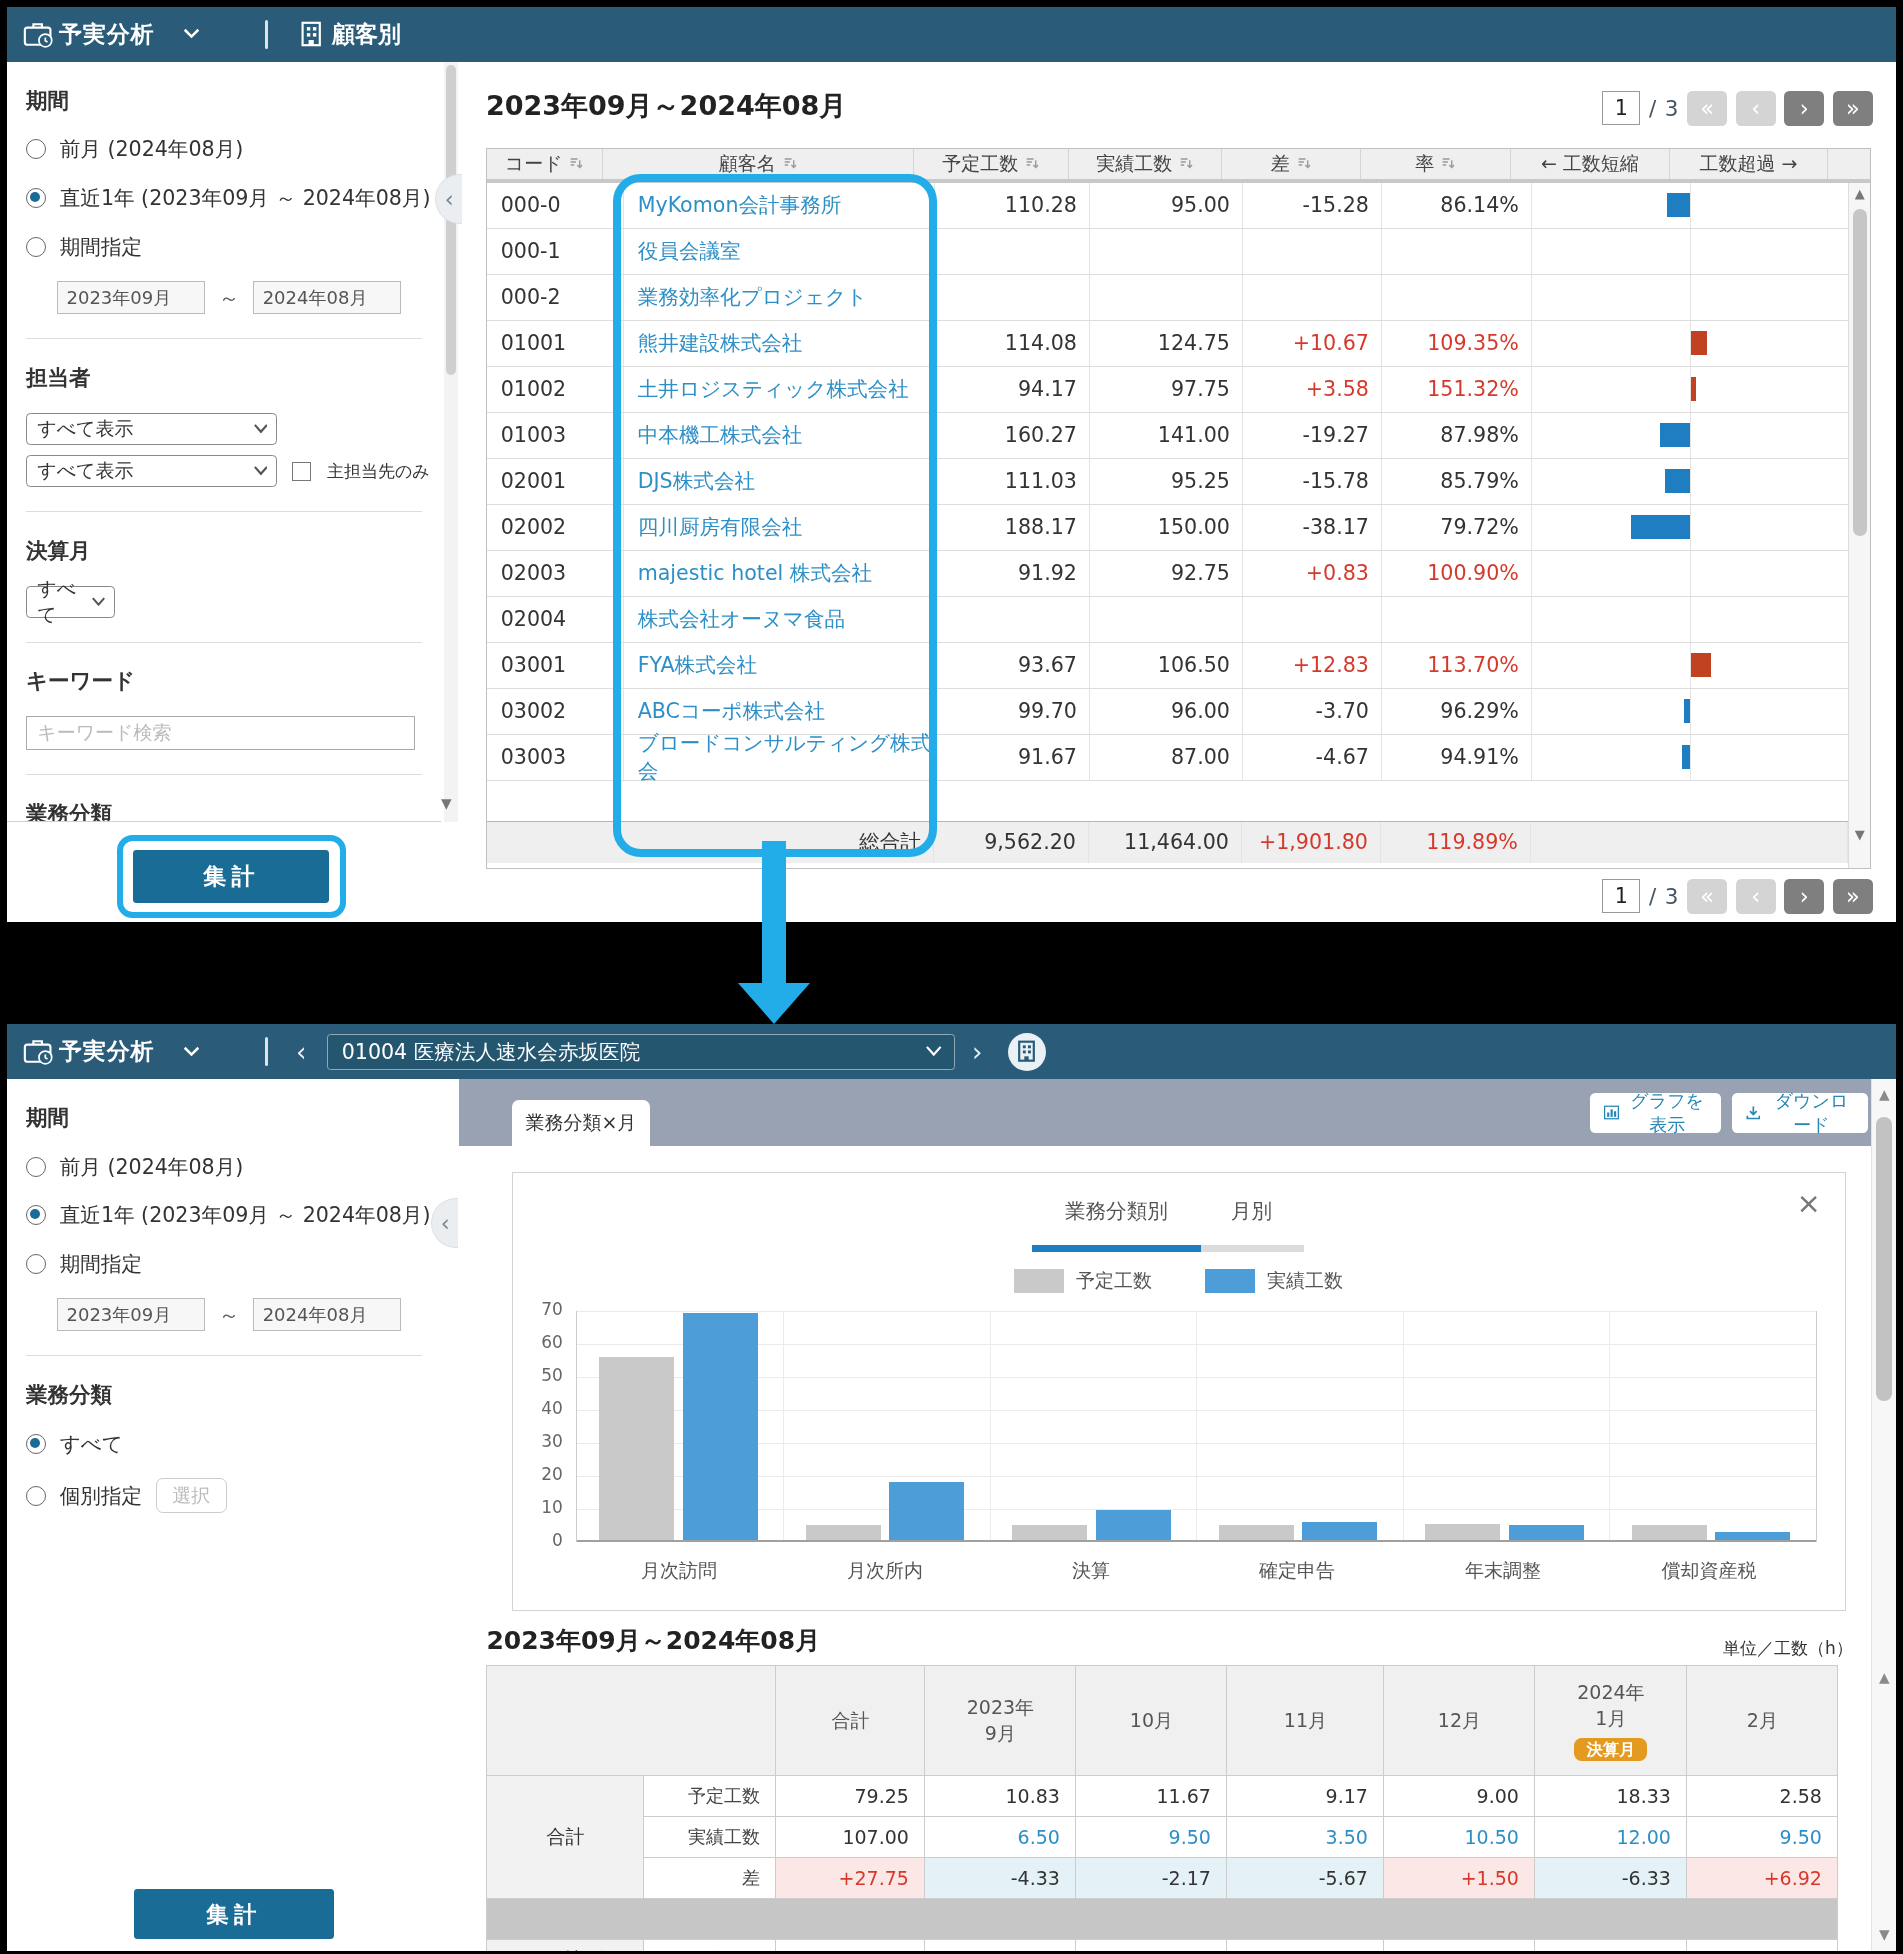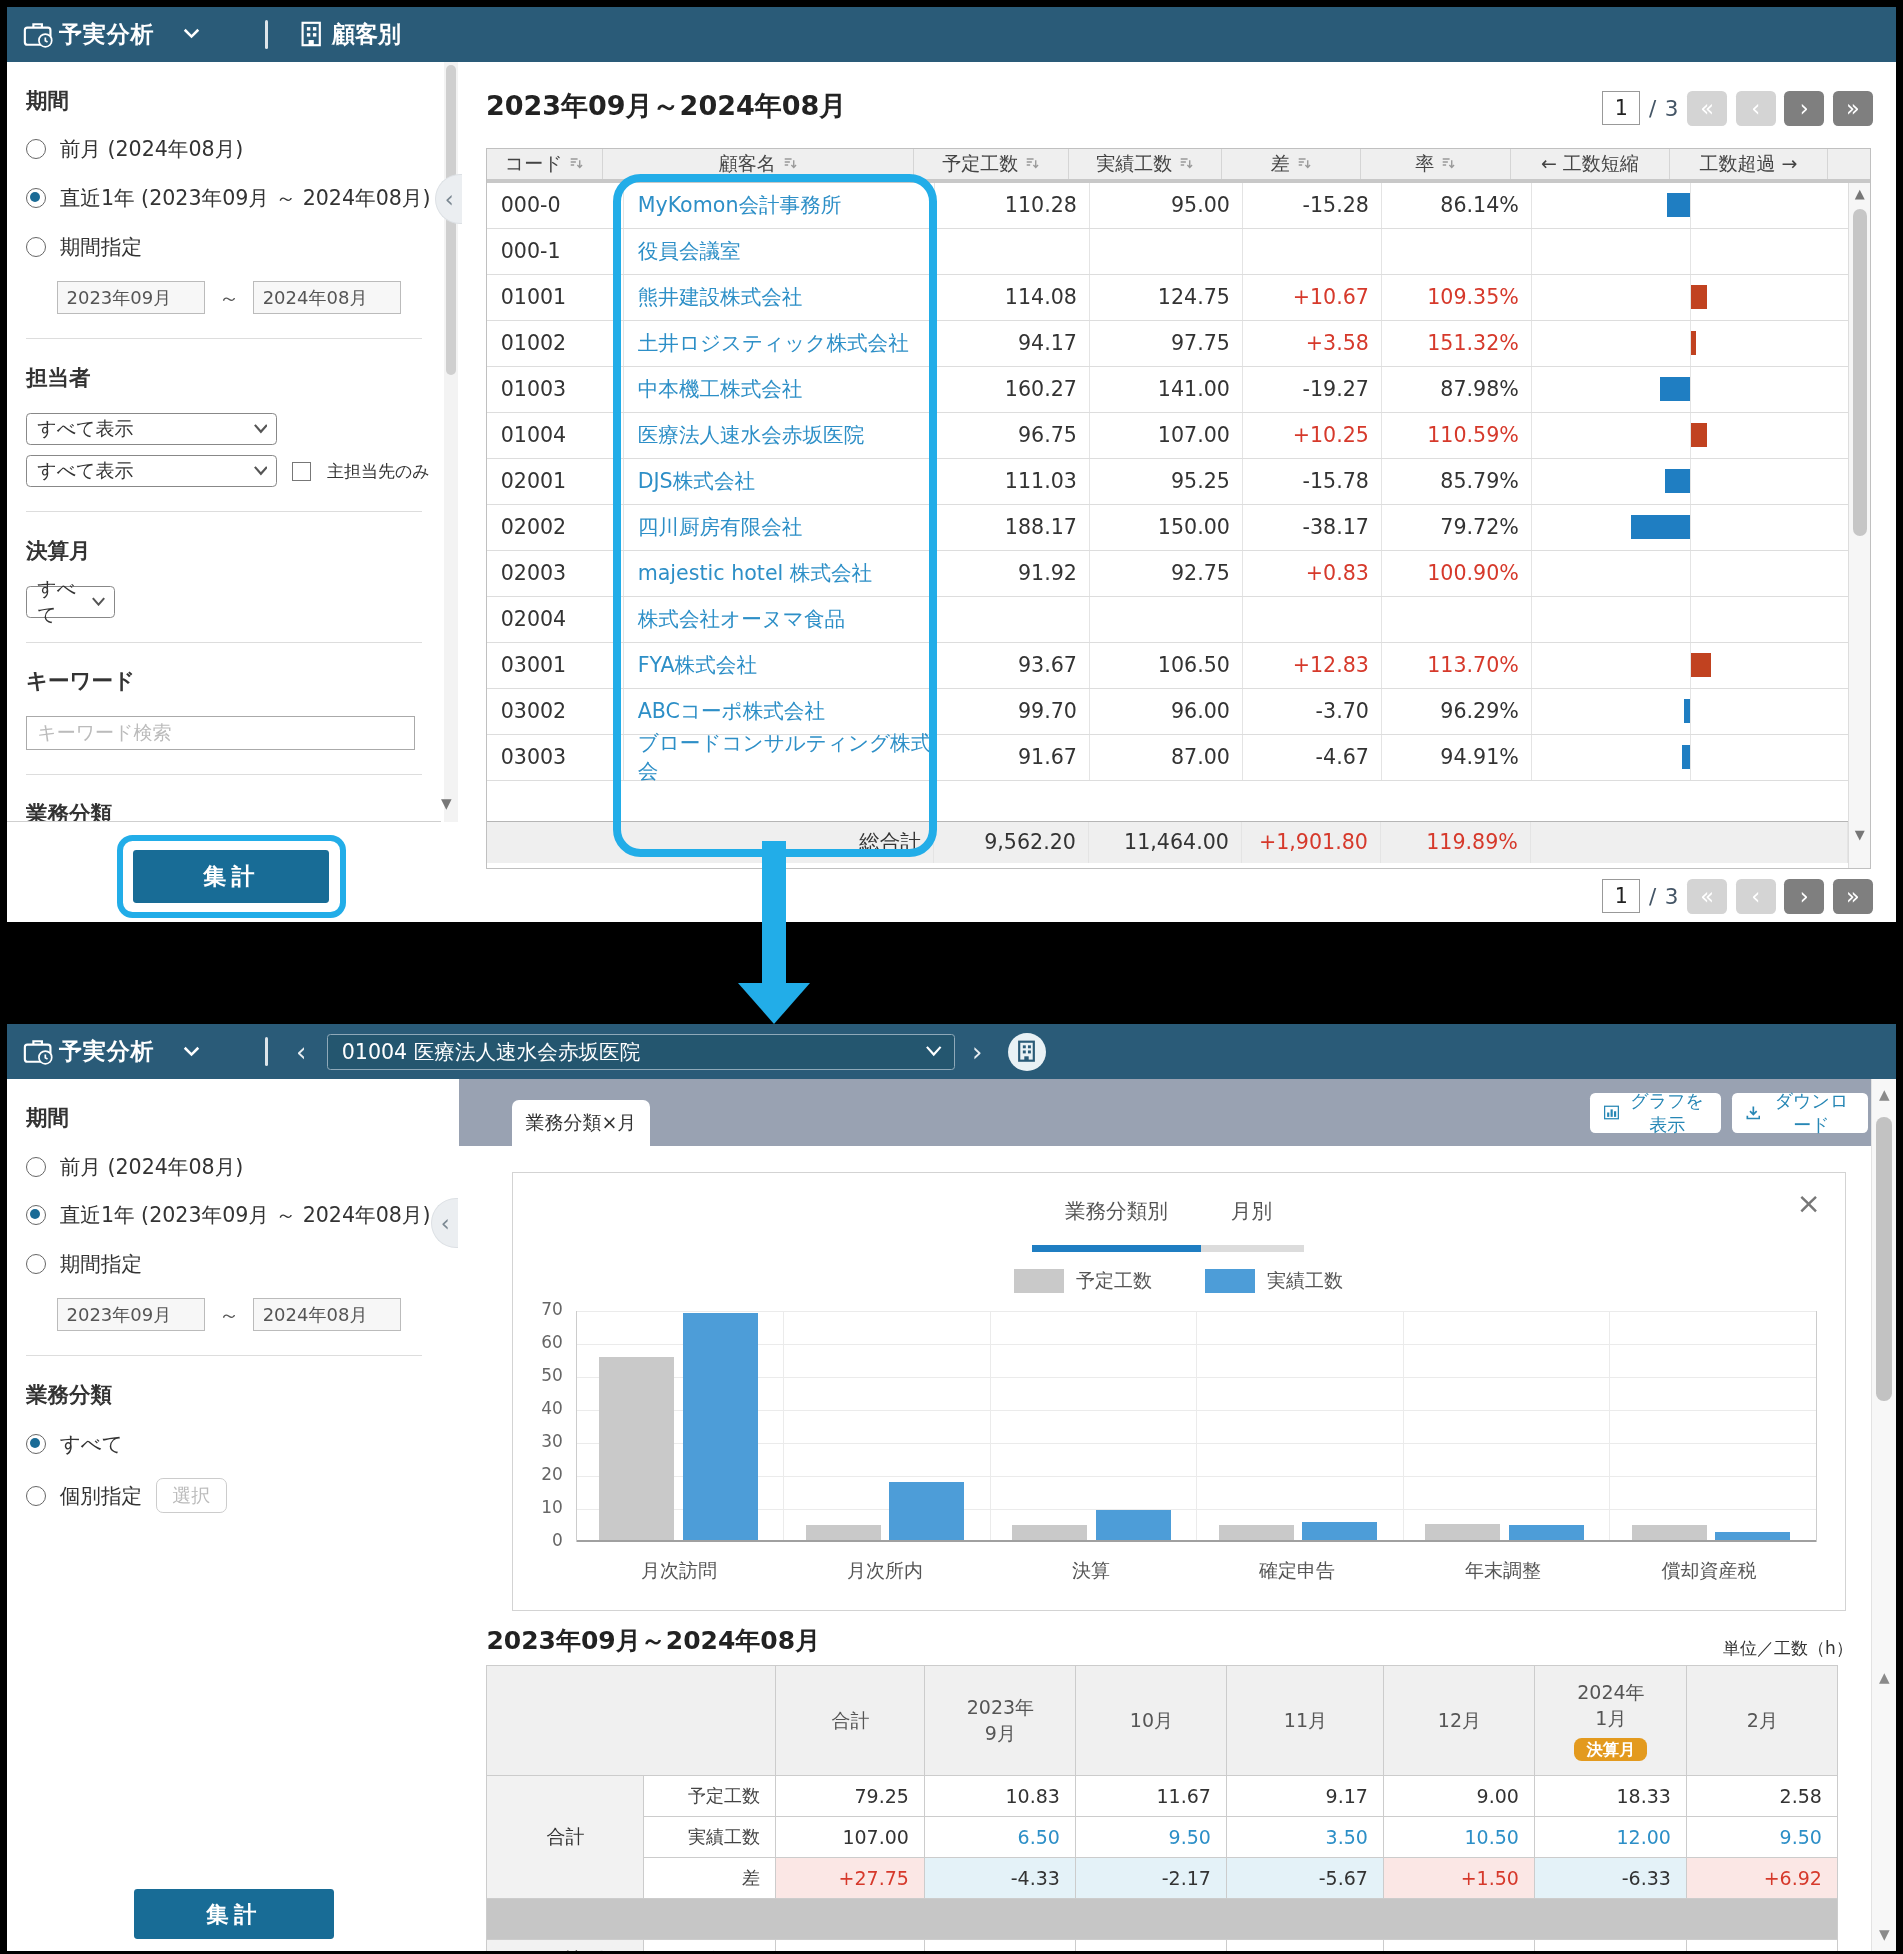--- a/index.html
+++ b/index.html
@@ -313,20 +313,30 @@
             <div class="tc tc-code" style="width: 137px;">000-1</div>
             <div class="tc tc-name" style="width: 311px;">役員会議室</div>
             <div class="tc tc-num" style="width: 155px;"></div>
             <div class="tc tc-num" style="width: 153px;"></div>
             <div class="tc tc-num" style="width: 139px;"></div>
             <div class="tc tc-num" style="width: 150px;"></div>
             <div class="tc tc-short" style="width: 159px;"></div>
             <div class="tc" style="width: 158px;"></div>
           </div>
           <div class="t1-row">
+            <div class="tc tc-code" style="width: 137px;">000-2</div>
+            <div class="tc tc-name" style="width: 311px;">業務効率化プロジェクト</div>
+            <div class="tc tc-num" style="width: 155px;"></div>
+            <div class="tc tc-num" style="width: 153px;"></div>
+            <div class="tc tc-num" style="width: 139px;"></div>
+            <div class="tc tc-num" style="width: 150px;"></div>
+            <div class="tc tc-short" style="width: 159px;"></div>
+            <div class="tc" style="width: 158px;"></div>
+          </div>
+          <div class="t1-row">
             <div class="tc tc-code" style="width: 137px;">01001</div>
             <div class="tc tc-name" style="width: 311px;">熊井建設株式会社</div>
             <div class="tc tc-num" style="width: 155px;">114.08</div>
             <div class="tc tc-num" style="width: 153px;">124.75</div>
             <div class="tc tc-num red" style="width: 139px;">+10.67</div>
             <div class="tc tc-num red" style="width: 150px;">109.35%</div>
             <div class="tc tc-short" style="width: 159px;"></div>
             <div class="tc" style="width: 158px;">
               <div class="bar bar-o" style="width: 16.3px;"></div>
             </div>
@@ -347,32 +357,20 @@
             <div class="tc tc-code" style="width: 137px;">01003</div>
             <div class="tc tc-name" style="width: 311px;">中本機工株式会社</div>
             <div class="tc tc-num" style="width: 155px; text-align: right;">160.27</div>
             <div class="tc tc-num" style="width: 153px;">141.00</div>
             <div class="tc tc-num" style="width: 139px;">-19.27</div>
             <div class="tc tc-num" style="width: 150px;">87.98%</div>
             <div class="tc tc-short" style="width: 159px;">
               <div class="bar bar-s" style="width: 30px;"></div>
             </div>
             <div class="tc" style="width: 158px;"></div>
-          </div>
-          <div class="t1-row">
-            <div class="tc tc-code" style="width: 137px;">01004</div>
-            <div class="tc tc-name" style="width: 311px;">医療法人速水会赤坂医院</div>
-            <div class="tc tc-num" style="width: 155px;">96.75</div>
-            <div class="tc tc-num" style="width: 153px;">107.00</div>
-            <div class="tc tc-num red" style="width: 139px;">+10.25</div>
-            <div class="tc tc-num red" style="width: 150px;">110.59%</div>
-            <div class="tc tc-short" style="width: 159px;"></div>
-            <div class="tc" style="width: 158px;">
-              <div class="bar bar-o" style="width: 16.3px;"></div>
-            </div>
           </div>
           <div class="t1-row">
             <div class="tc tc-code" style="width: 137px;">02001</div>
             <div class="tc tc-name" style="width: 311px;">DJS株式会社</div>
             <div class="tc tc-num" style="width: 155px;">111.03</div>
             <div class="tc tc-num" style="width: 153px;">95.25</div>
             <div class="tc tc-num" style="width: 139px;">-15.78</div>
             <div class="tc tc-num" style="width: 150px;">85.79%</div>
             <div class="tc tc-short" style="width: 159px;">
               <div class="bar bar-s" style="width: 25px;"></div>

